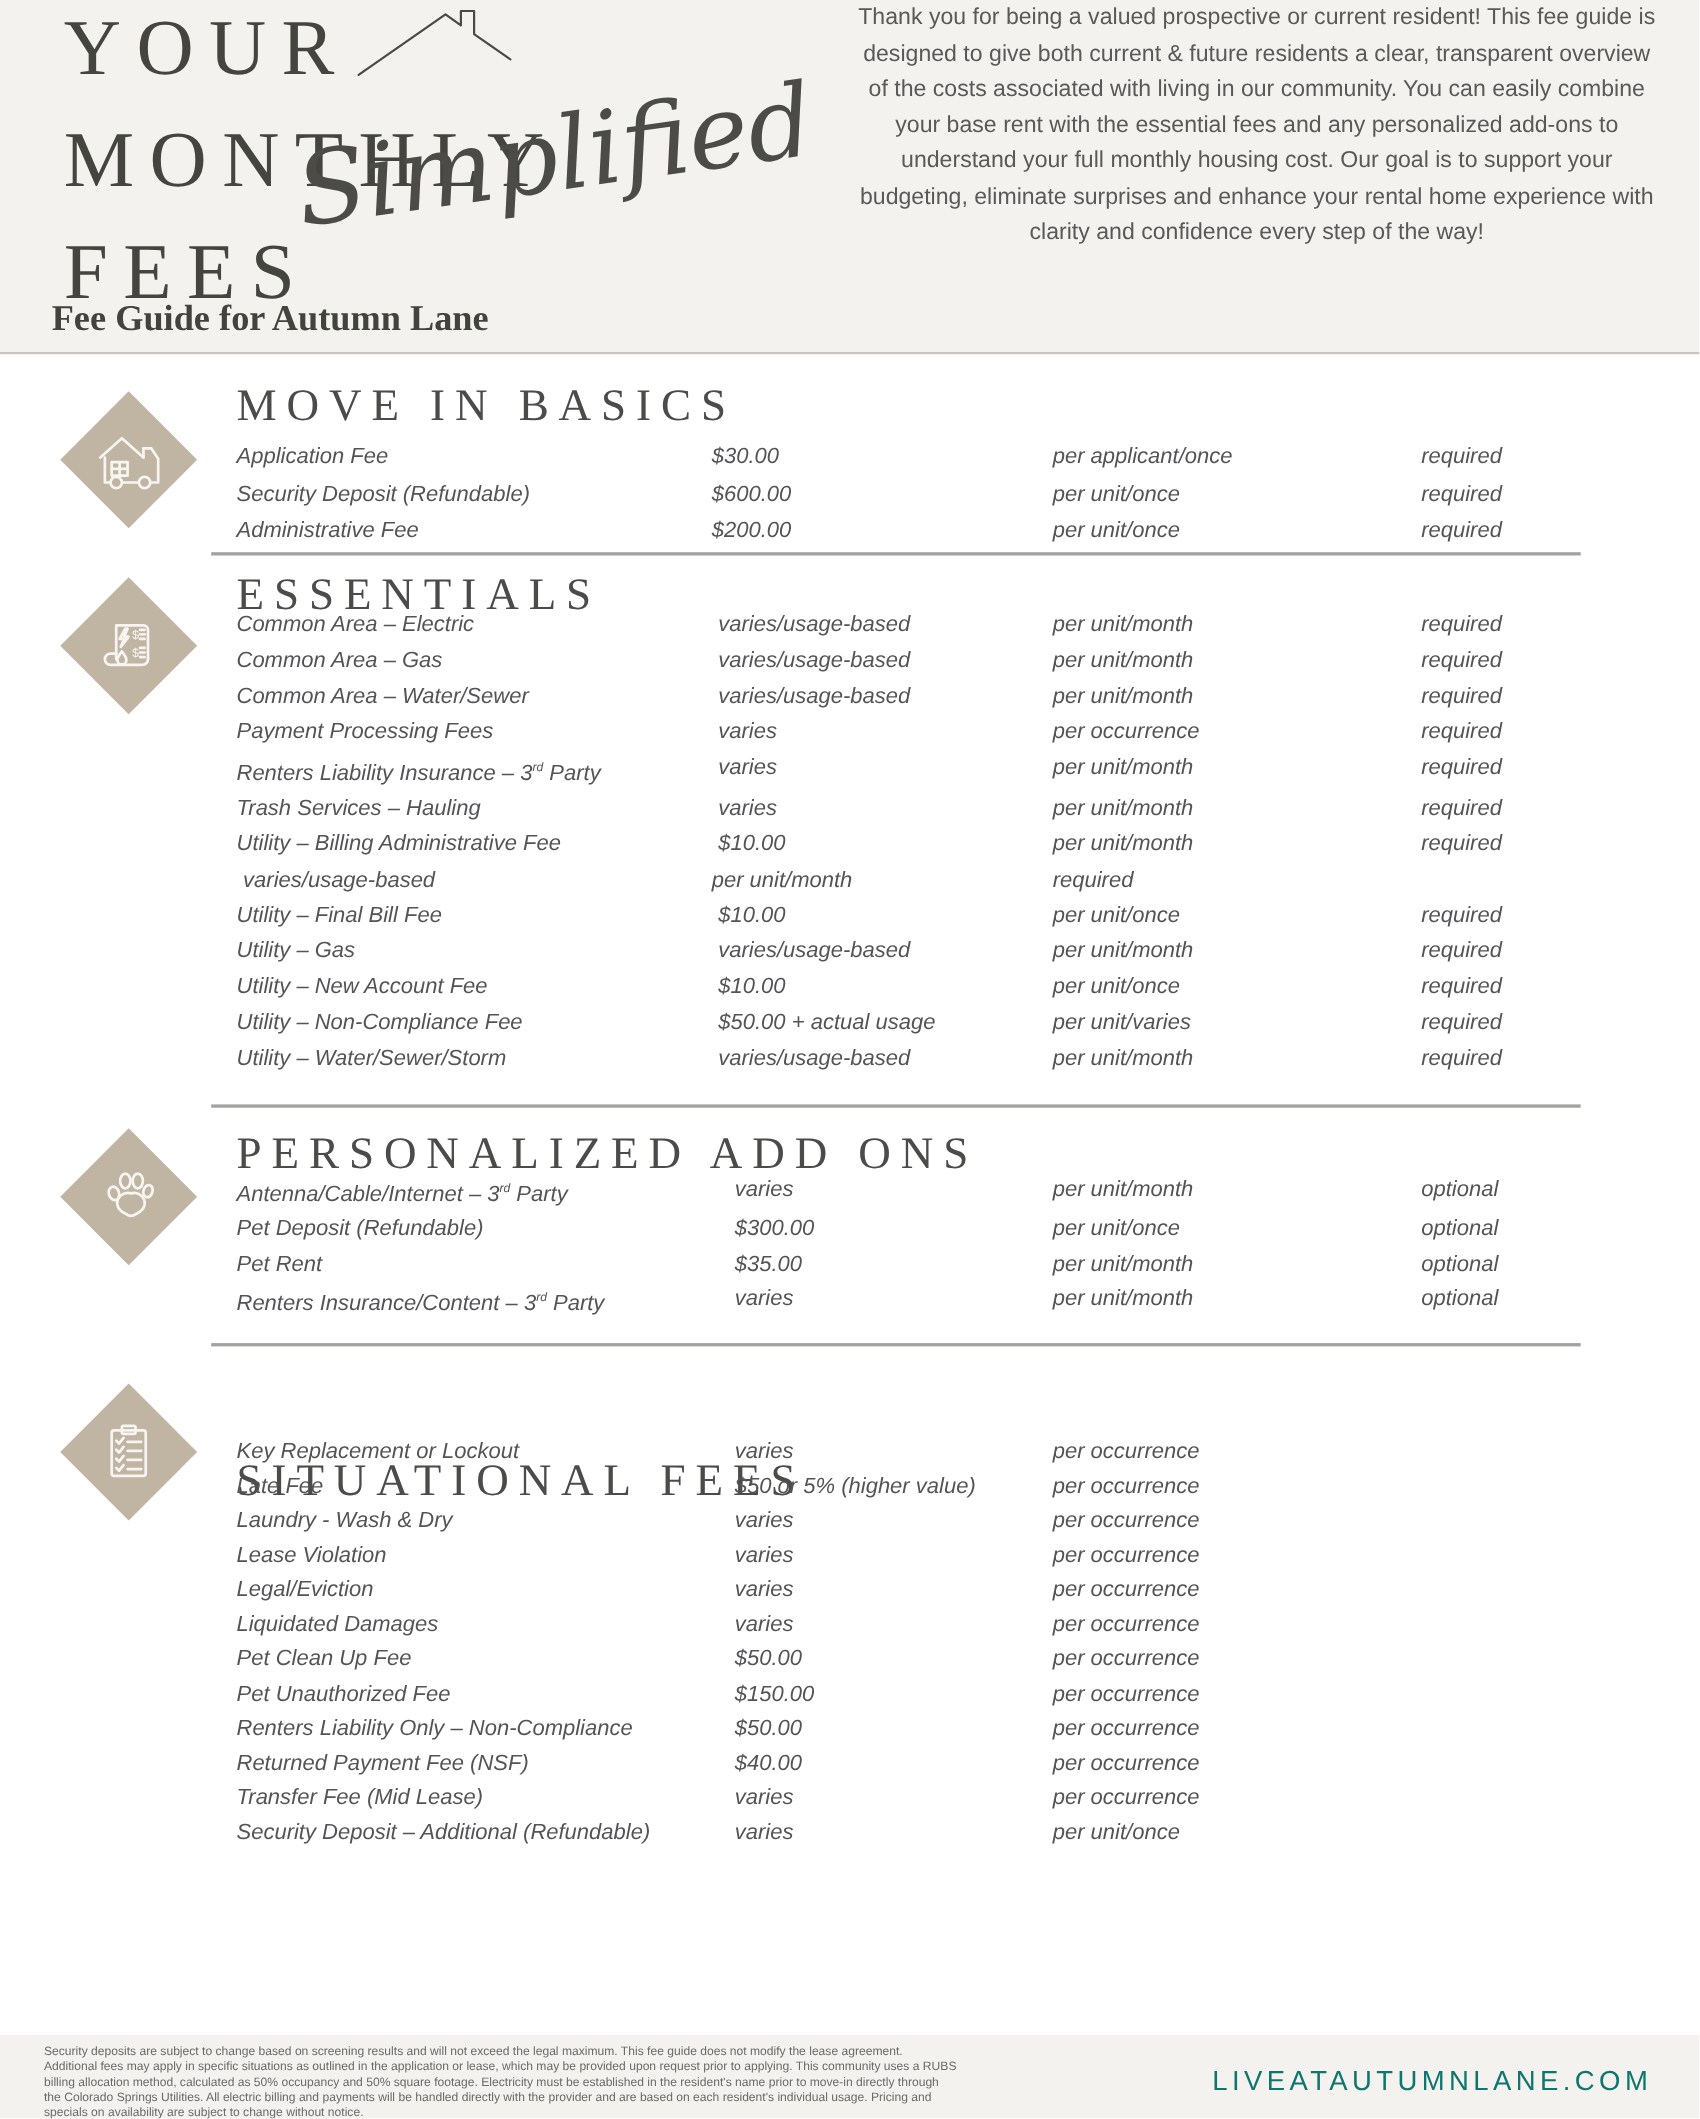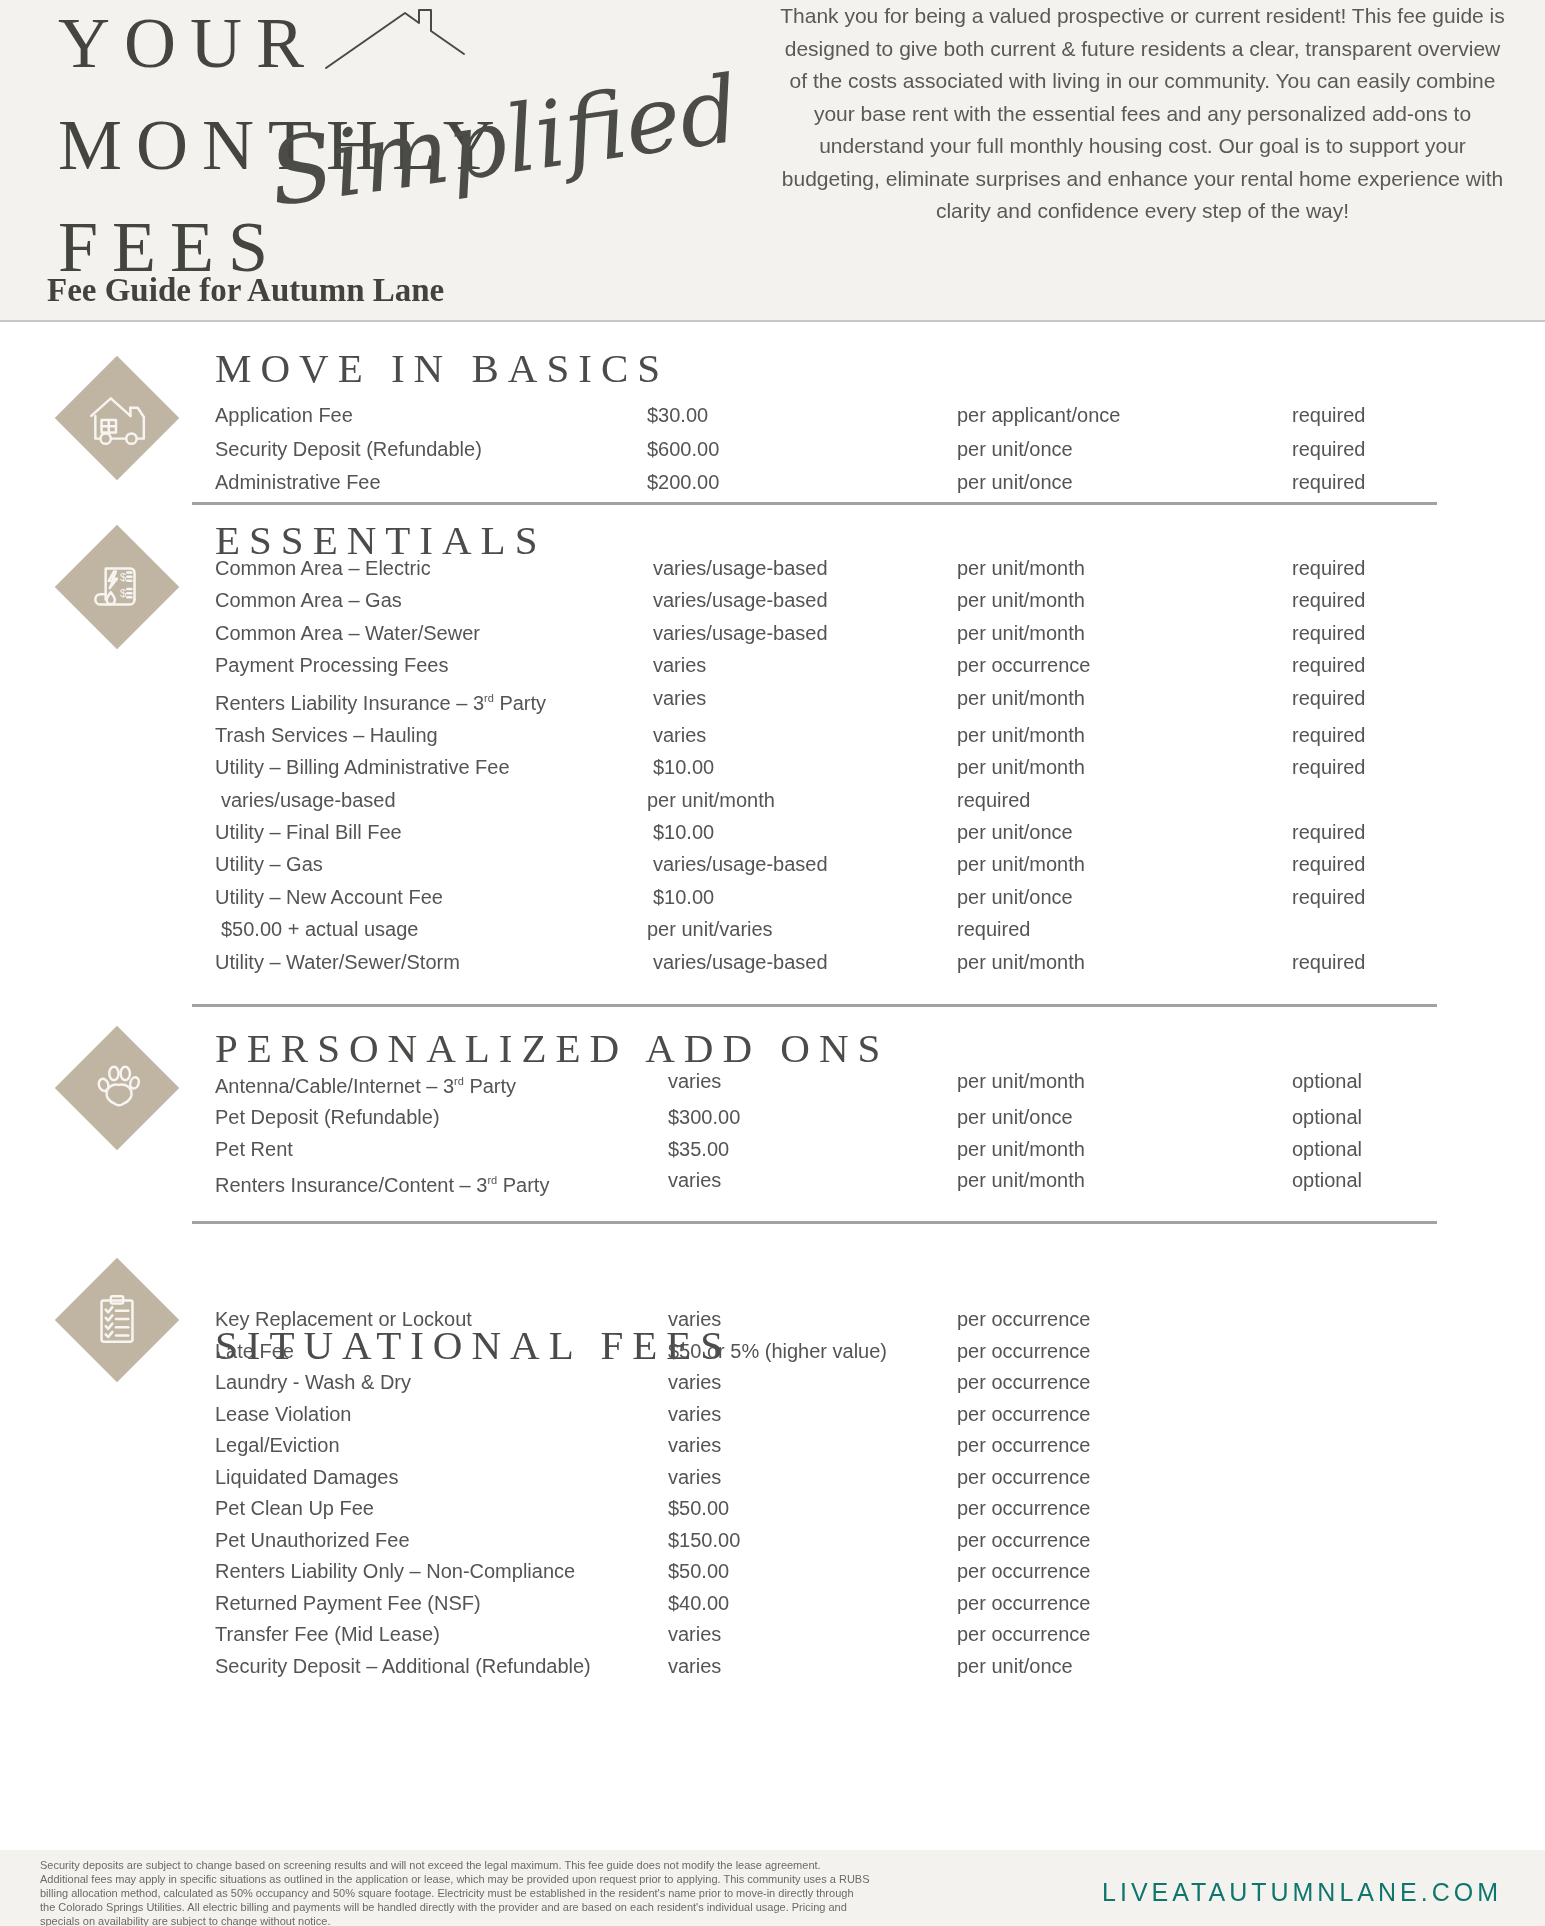--- a/index.html
+++ b/index.html
@@ -32,21 +32,21 @@
     position:absolute;left:775px;top:0px;width:735px;margin:0;
     font-size:21px;line-height:32.5px;text-align:center;color:#595957;
   }
   
   .sec-title{
     position:absolute;left:215px;margin:0;
     font-family:"Liberation Serif", serif;font-weight:400;font-size:41px;
     letter-spacing:9px;color:#4b4b49;white-space:nowrap;
   }
   .rows{position:absolute;left:215px;width:1222px;}
-  .row{display:grid;grid-template-columns:432px 310px 335px 1fr;align-items:start;}
+  .row{display:grid;grid-template-columns:432px 310px 335px 1fr;align-items:start;font-style:italic;}
   .cell{font-size:20px;color:#545456;}
   .cell.name{max-width:425px;}
   .cell.name.small{font-size:17px;}
   .cell sup{font-size:0.55em;}
   .divider{position:absolute;left:192px;width:1245px;height:3px;background:#a2a2a0;}
   .diamond{position:absolute;left:73px;width:88px;height:88px;background:#c0b4a3;transform:rotate(45deg);}
   .sec-icon{position:absolute;left:84px;width:66px;height:66px;}
   .sec-icon svg{width:66px;height:66px;display:block;}
   
   .footer{
@@ -197,20 +197,21 @@
           <div class="cell" style="line-height:32.4px">per unit/month</div>
           <div class="cell" style="line-height:32.4px">required</div>
         </div>
         <div class="row" style="min-height:32.4px">
           <div class="cell name" style="line-height:32.4px">Utility – New Account Fee</div>
           <div class="cell" style="line-height:32.4px;padding-left:6px">$10.00</div>
           <div class="cell" style="line-height:32.4px">per unit/once</div>
           <div class="cell" style="line-height:32.4px">required</div>
         </div>
         <div class="row" style="min-height:32.4px">
+          <div class="cell name" style="line-height:32.4px">Utility – Non-Compliance Fee</div>
           <div class="cell" style="line-height:32.4px;padding-left:6px">$50.00 + actual usage</div>
           <div class="cell" style="line-height:32.4px">per unit/varies</div>
           <div class="cell" style="line-height:32.4px">required</div>
         </div>
         <div class="row" style="min-height:32.4px">
           <div class="cell name" style="line-height:32.4px">Utility – Water/Sewer/Storm</div>
           <div class="cell" style="line-height:32.4px;padding-left:6px">varies/usage-based</div>
           <div class="cell" style="line-height:32.4px">per unit/month</div>
           <div class="cell" style="line-height:32.4px">required</div>
         </div>

